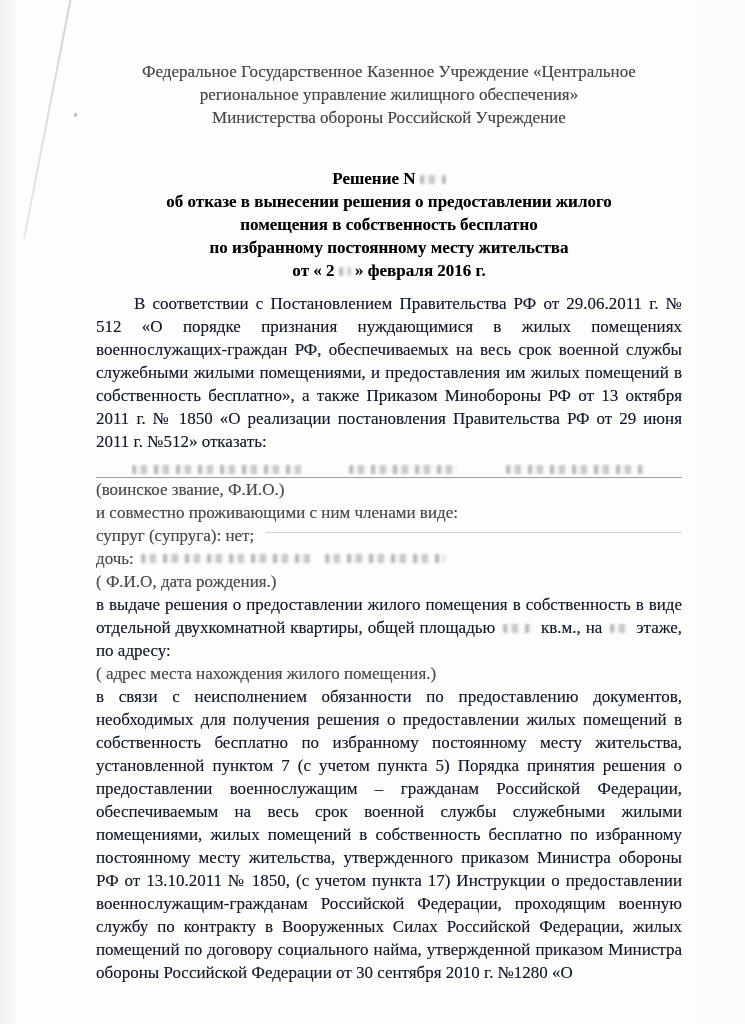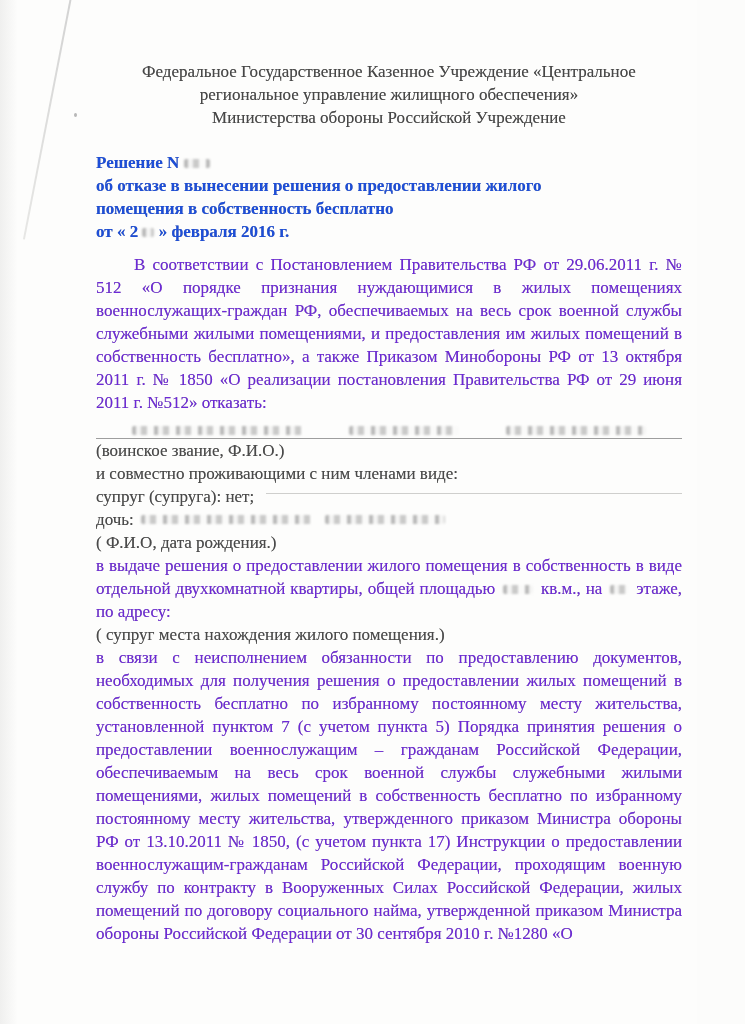--- a/index.html
+++ b/index.html
@@ -42,28 +42,29 @@
   .content {
     position: absolute;
     left: 96px; top: 60px;
     width: 586px;
     font-size: 17px;
     line-height: 23px;
     text-shadow: 0 0 0.6px rgba(80,80,80,0.55);
   }
   .org { text-align: center; color: #474747; }
   .title {
-    margin-top: 22px;
+    margin-top: 38px;
+    text-align: center;
     font-weight: bold;
-    color: #1d4ed8;
+    color: #000000;
   }
   .para {
     margin: 0;
     text-align: justify;
-    color: #6d28d9;
+    color: #0f172a;
   }
   .indent { text-indent: 38px; margin-top: 10px; }
   .caption { text-align: left; color: #4a4a4a; }
   .row { display: flex; align-items: center; }
   .underlined { border-bottom: 1.5px solid #9e9e9e; }
   .fill-row {
     height: 21px;
     border-bottom: 1.5px solid #9e9e9e;
     display: flex;
     justify-content: space-between;
@@ -113,20 +114,21 @@
     <div class="org">
       <div>Федеральное Государственное Казенное Учреждение «Центральное</div>
       <div>региональное управление жилищного обеспечения»</div>
       <div>Министерства обороны Российской Учреждение</div>
     </div>
 
     <div class="title">
       <div><span>Решение N</span> <span class="smudge w26"></span></div>
       <div>об отказе в вынесении решения о предоставлении жилого</div>
       <div>помещения в собственность бесплатно</div>
+      <div>по избранному постоянному месту жительства</div>
       <div><span>от « 2</span> <span class="smudge w12"></span> <span>» февраля 2016 г.</span></div>
     </div>
 
     <p class="para indent">В соответствии с Постановлением Правительства РФ от 29.06.2011 г. № 512 «О порядке признания нуждающимися в жилых помещениях военнослужащих-граждан РФ, обеспечиваемых на весь срок военной службы служебными жилыми помещениями, и предоставления им жилых помещений в собственность бесплатно», а также Приказом Минобороны РФ от 13 октября 2011 г. № 1850 «О реализации постановления Правительства РФ от 29 июня 2011 г. №512» отказать:</p>
 
     <div class="fill-row">
       <span class="smudge w170"></span>
       <span class="smudge w110"></span>
       <span class="smudge w140"></span>
     </div>
@@ -142,18 +144,18 @@
     <div class="row">
       <span>дочь:</span>
       <span class="smudge w170"></span>
       <span class="smudge w120"></span>
     </div>
 
     <div class="caption">( Ф.И.О, дата рождения.)</div>
 
     <p class="para"><span>в выдаче решения о предоставлении жилого помещения в собственность в виде отдельной двухкомнатной квартиры, общей площадью</span> <span class="smudge w30 p2smudge"></span> <span>кв.м., на</span> <span class="smudge w18 p2smudge"></span> <span>этаже, по адресу:</span></p>
 
-    <div class="caption">( супруг места нахождения жилого помещения.)</div>
+    <div class="caption">( адрес места нахождения жилого помещения.)</div>
 
     <p class="para">в связи с неисполнением обязанности по предоставлению документов, необходимых для получения решения о предоставлении жилых помещений в собственность бесплатно по избранному постоянному месту жительства, установленной пунктом 7 (с учетом пункта 5) Порядка принятия решения о предоставлении военнослужащим – гражданам Российской Федерации, обеспечиваемым на весь срок военной службы служебными жилыми помещениями, жилых помещений в собственность бесплатно по избранному постоянному месту жительства, утвержденного приказом Министра обороны РФ от 13.10.2011 № 1850, (с учетом пункта 17) Инструкции о предоставлении военнослужащим-гражданам Российской Федерации, проходящим военную службу по контракту в Вооруженных Силах Российской Федерации, жилых помещений по договору социального найма, утвержденной приказом Министра обороны Российской Федерации от 30 сентября 2010 г. №1280 «О</p>
 
   </div>
 </div>
 
 </body></html>

